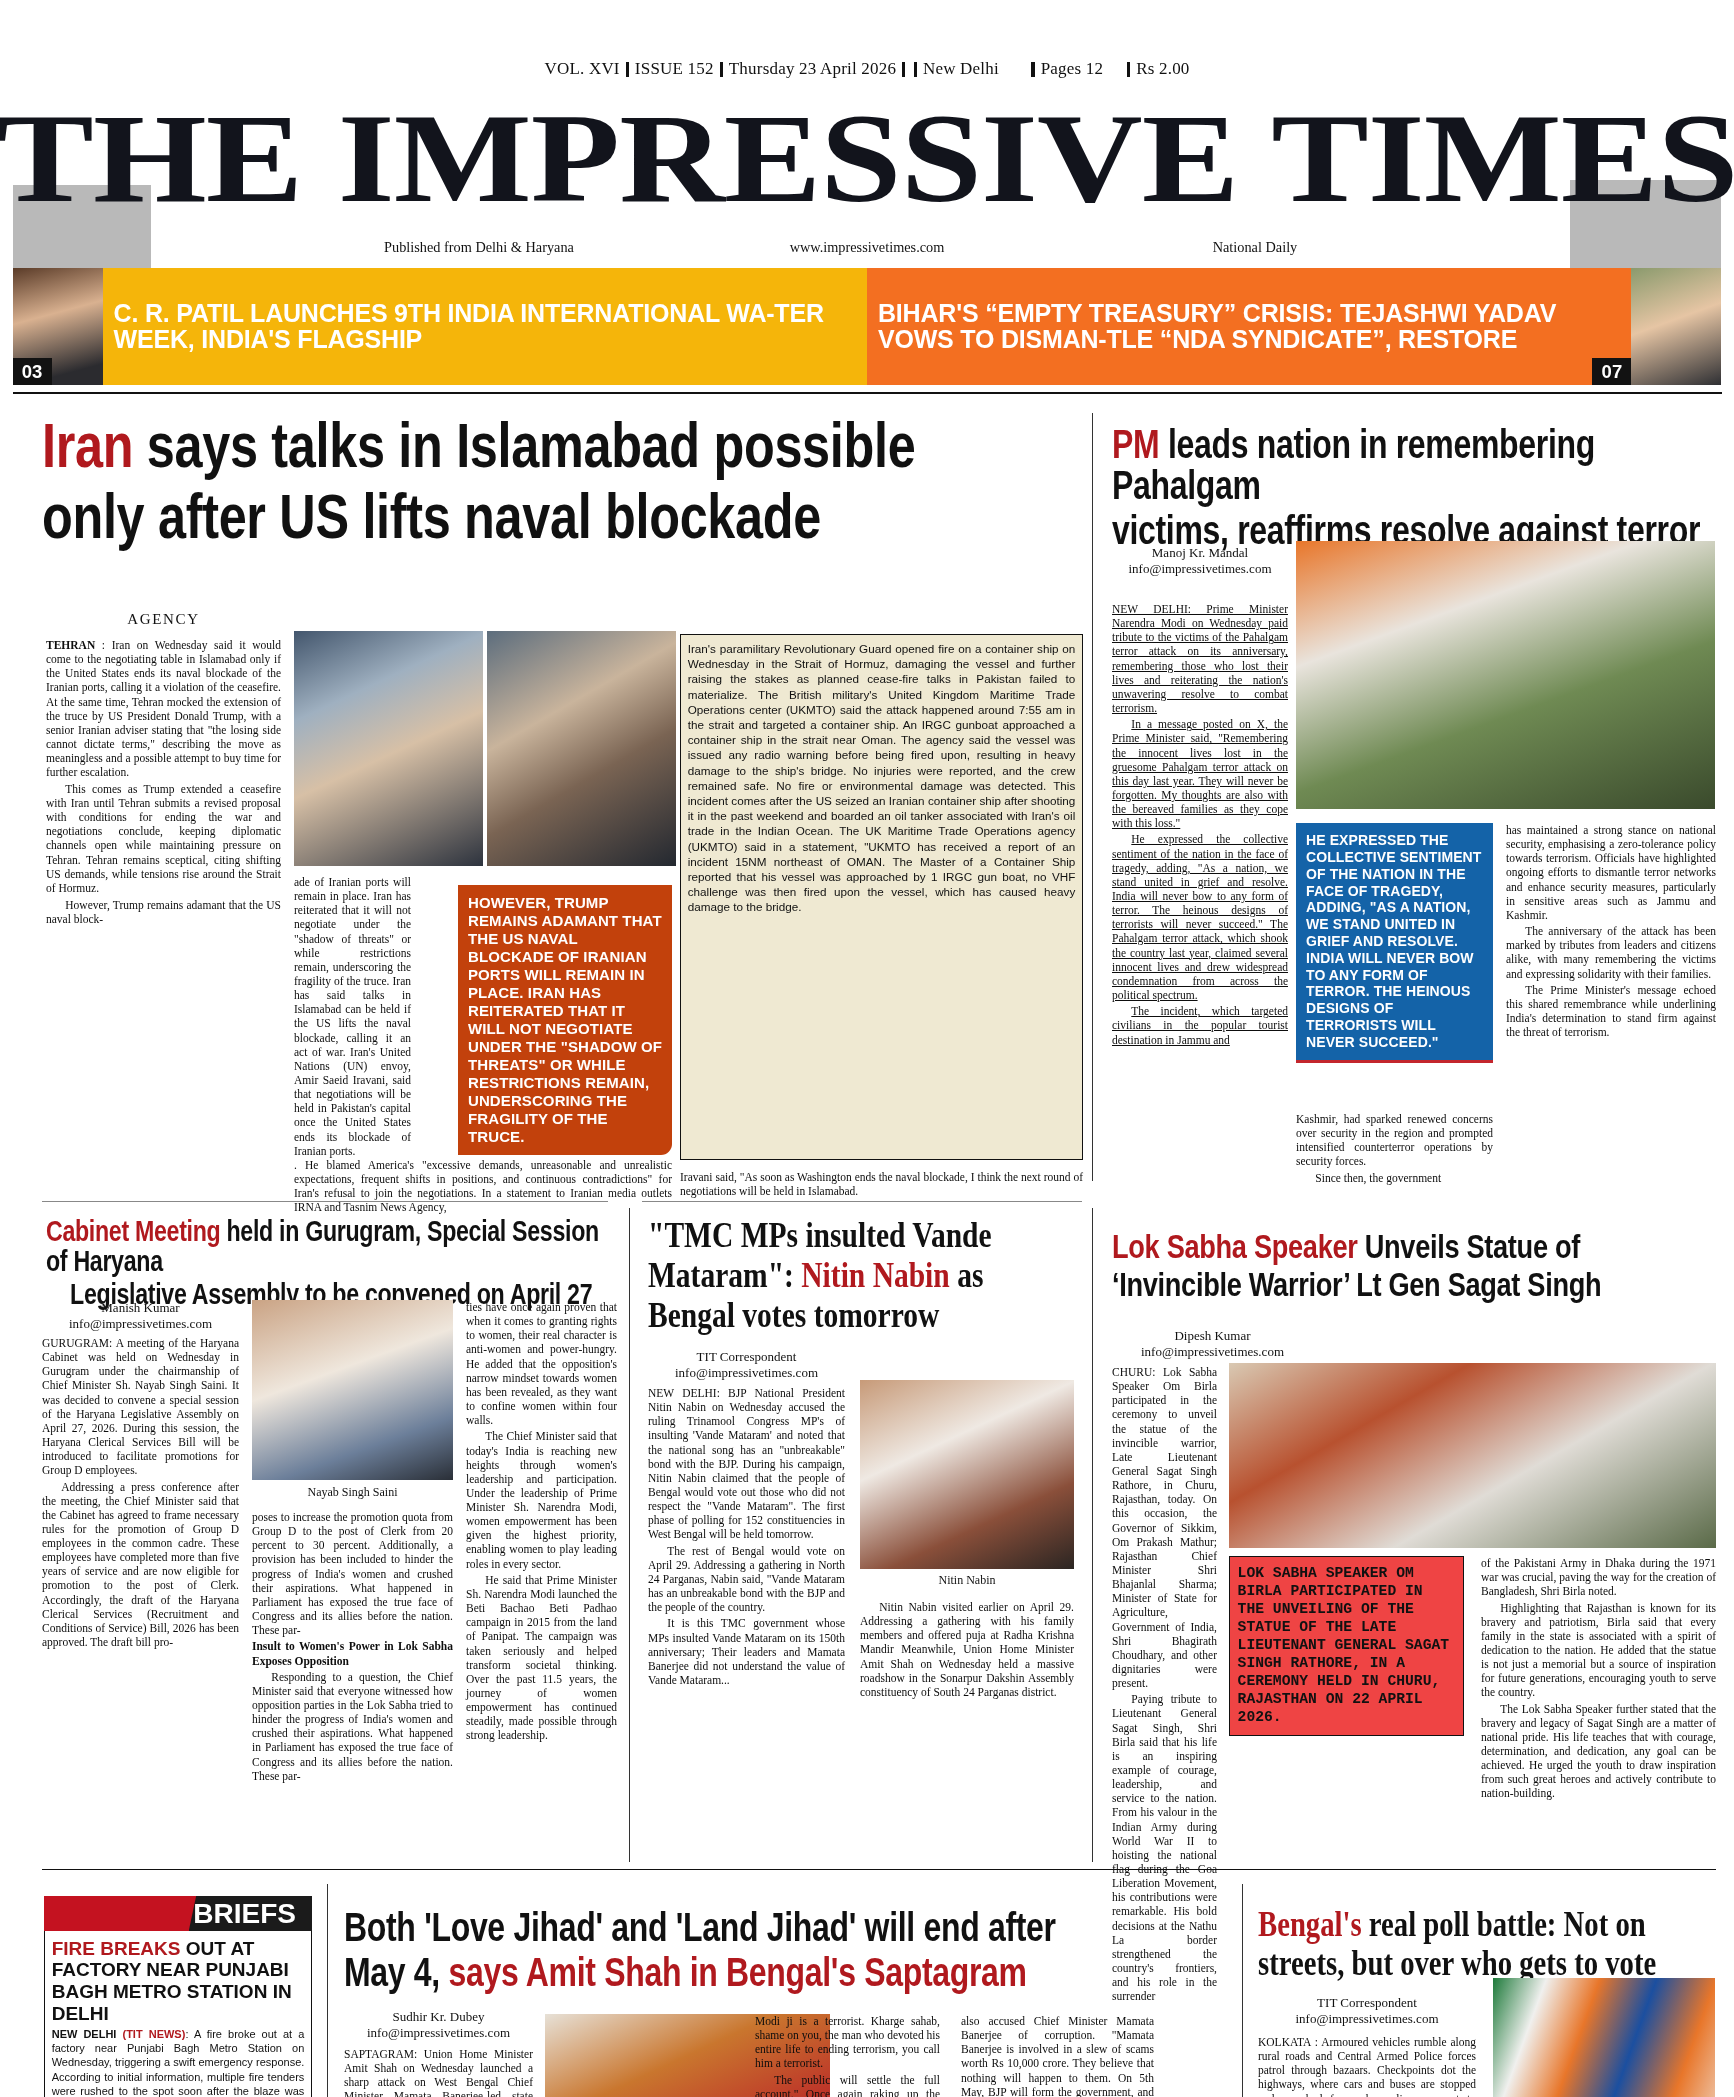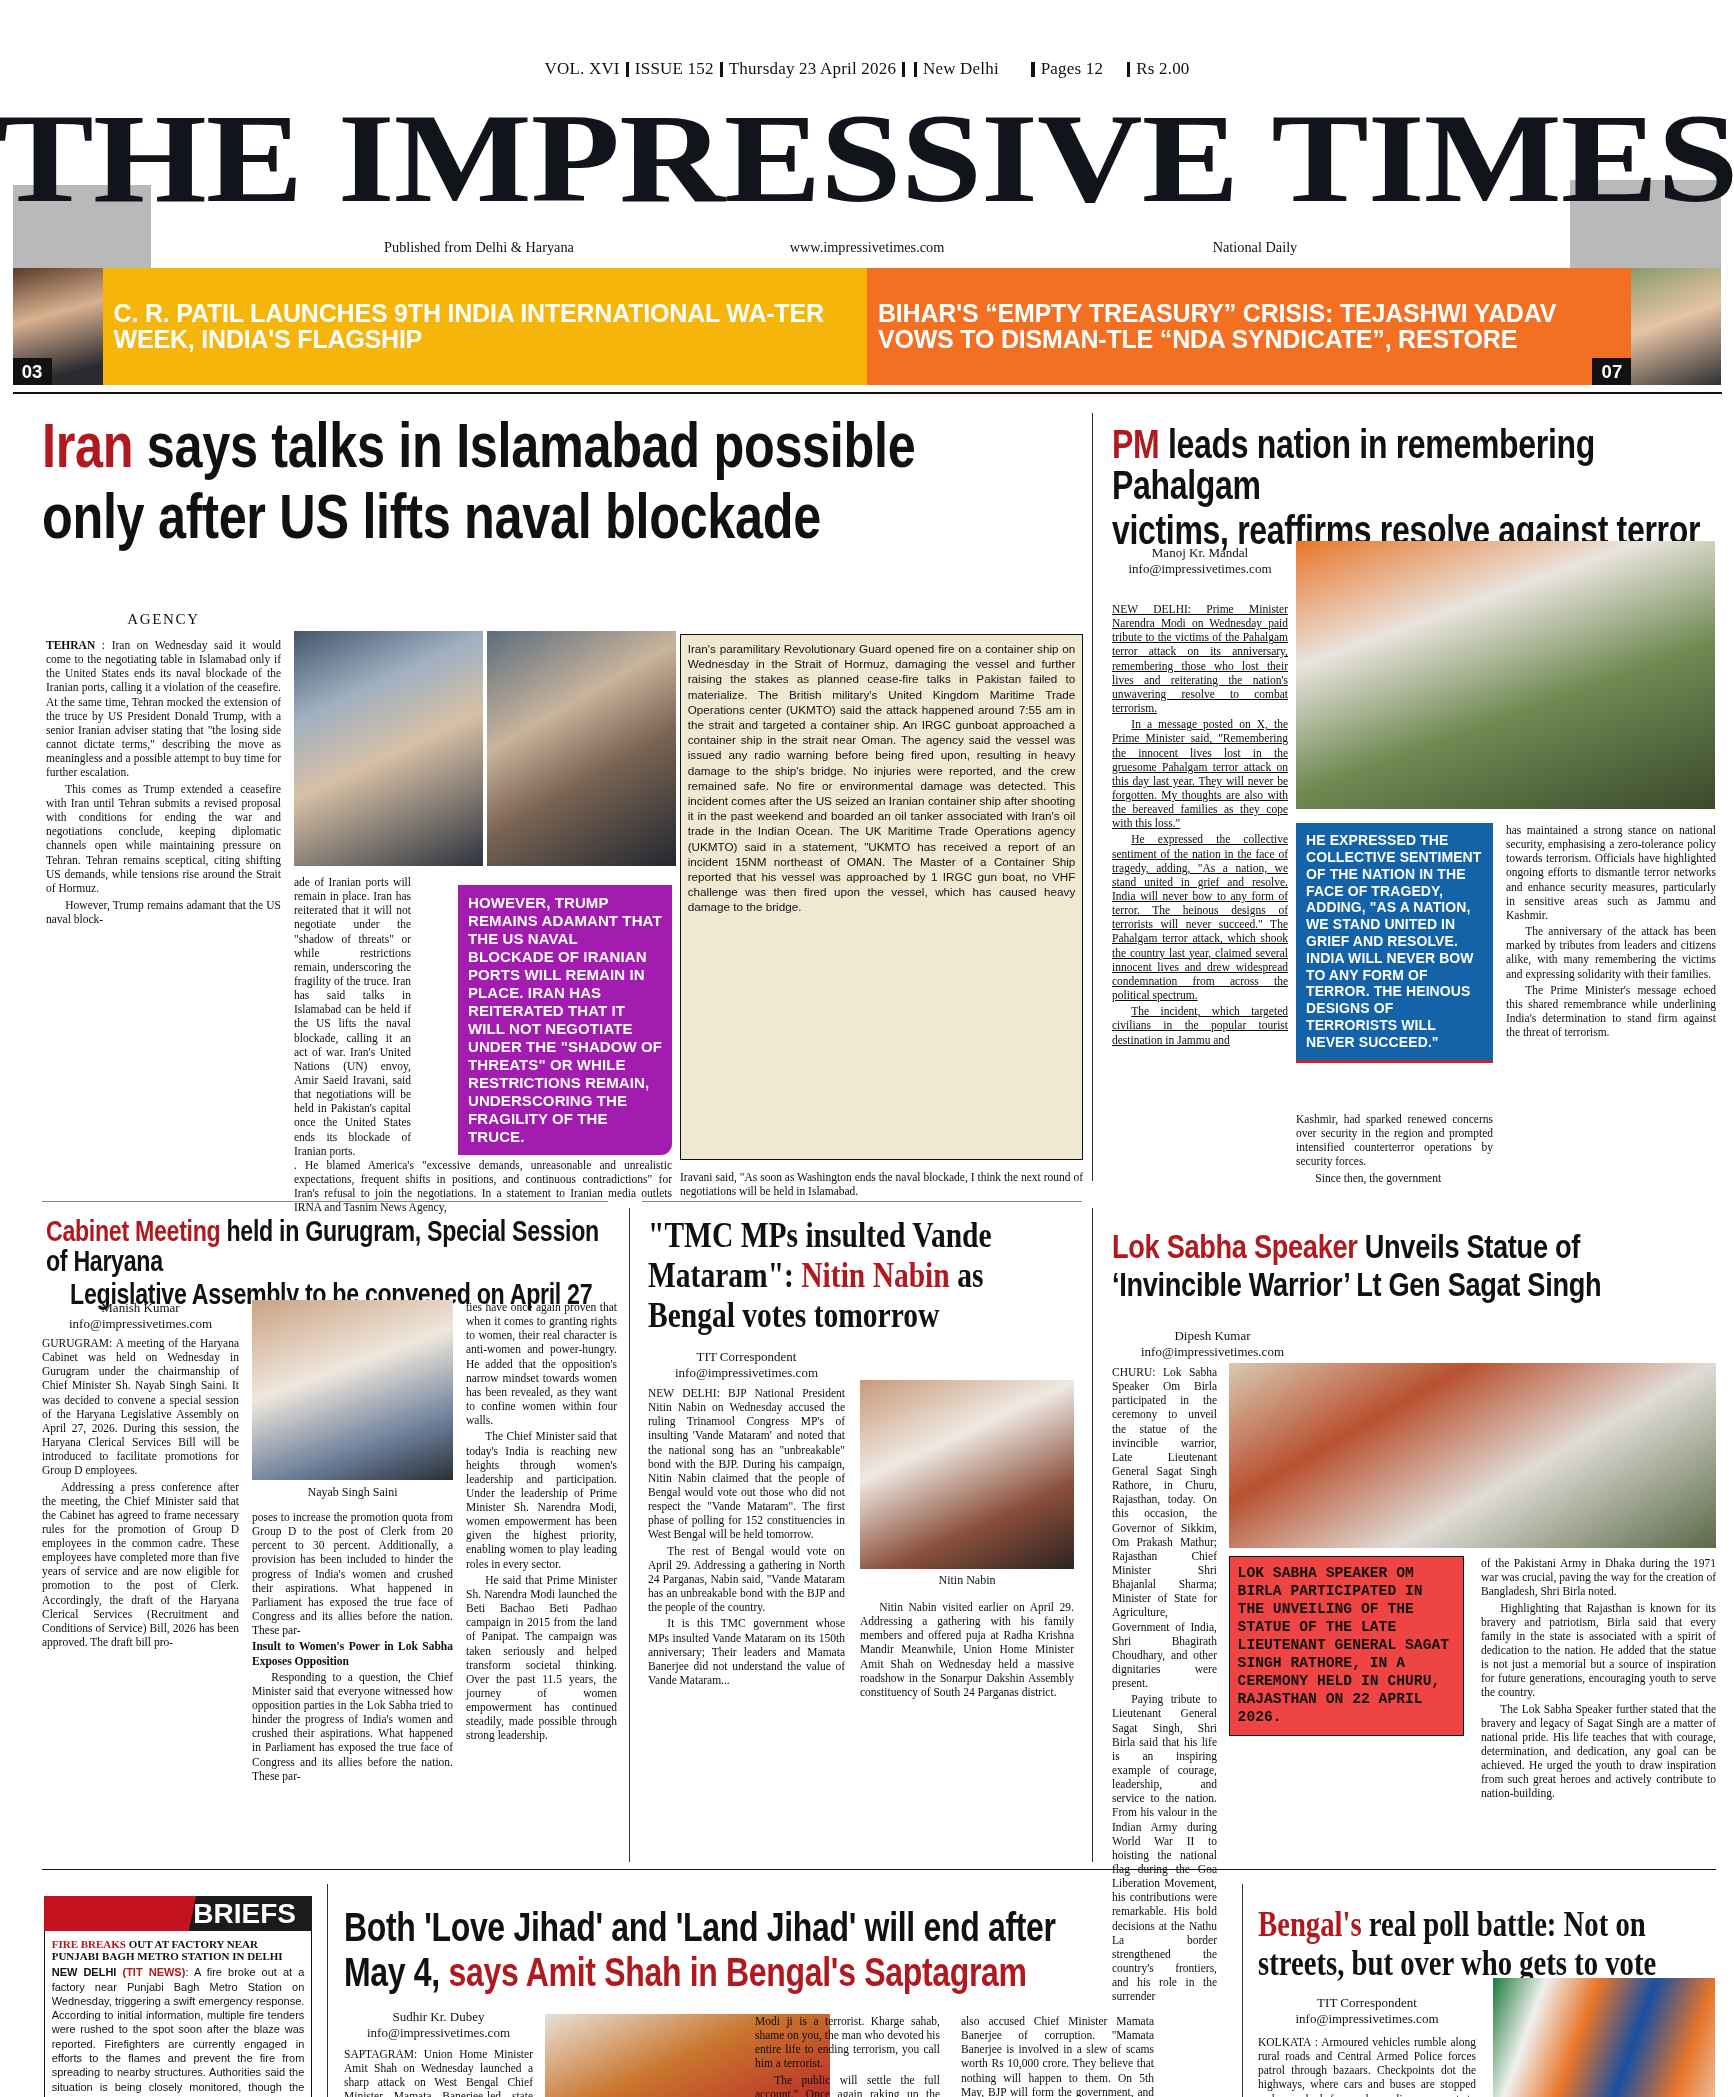--- a/index.html
+++ b/index.html
@@ -110,21 +110,21 @@
   .indent { text-indent:19.3px; }
   .cap { font-family:"Liberation Serif", serif; font-size:12px; text-align:center; color:#111; }
 
   
   .callout {
     font-family:"Liberation Sans", sans-serif; font-weight:700;
     color:#fff; text-transform:uppercase;
     font-size:15px; line-height:1.2; letter-spacing:0.1px;
     padding:9.2px 8.4px 9.2px 10px;
   }
-  .callout-red { background:#a21caf; border-radius:0 0 11px 0; }
+  .callout-red { background:#c2410c; border-radius:0 0 11px 0; }
   .callout-blue { background:#1463a8; border-bottom:3.8px solid #c3262d; }
   .callout-box-light {
     background:#ef4444; border:1.7px solid #111; color:#111;
     font-family:Liberation Mono, monospace; font-weight:700;
     font-size:15px; line-height:1.22; padding:8.4px 7.6px; text-transform:uppercase;
   }
 
   
   .boxstory { border:1.3px solid #111; background:#efe9d2; }
   .boxstory .bhead {
@@ -140,21 +140,21 @@
   .briefs-flag { position:relative; height:35px; }
   .briefs-flag .lred { position:absolute; left:0; top:0; width:62%; height:100%; background:#c41220; }
   .briefs-flag .rblk { position:absolute; right:0; top:0; width:46%; height:100%; background:#1b1b1b;
      clip-path: polygon(6% 0, 100% 0, 100% 100%, 0 100%); }
   .briefs-flag .btxt {
     position:absolute; right:6%; top:50%; transform:translateY(-50%);
     font-family:"Liberation Sans", sans-serif; font-weight:700; color:#fff;
     font-size:28px; letter-spacing:0px;
   }
   .brief-head {
-    font-family:Liberation Serif, serif; font-weight:700; font-size:11px;
+    font-family:Liberation Sans, sans-serif; font-weight:700; font-size:19px;
     line-height:1.14; color:#111; text-transform:uppercase;
   }
   .brief-body { font-family:"Liberation Sans", sans-serif; font-size:11px; line-height:1.3;
      text-align:justify; color:#111; }
   .tag-red { color:#b0191e; font-weight:700; }
 
   
   .ph { background:#b9b9b9; }
   .ph-iran1 { background:linear-gradient(155deg,#43566d 0%,#9fb0c0 28%,#d7c0a6 52%,#2d333e 100%); }
   .ph-iran2 { background:linear-gradient(150deg,#5c6d7d 0%,#c9b49c 35%,#7a6453 60%,#232830 100%); }

